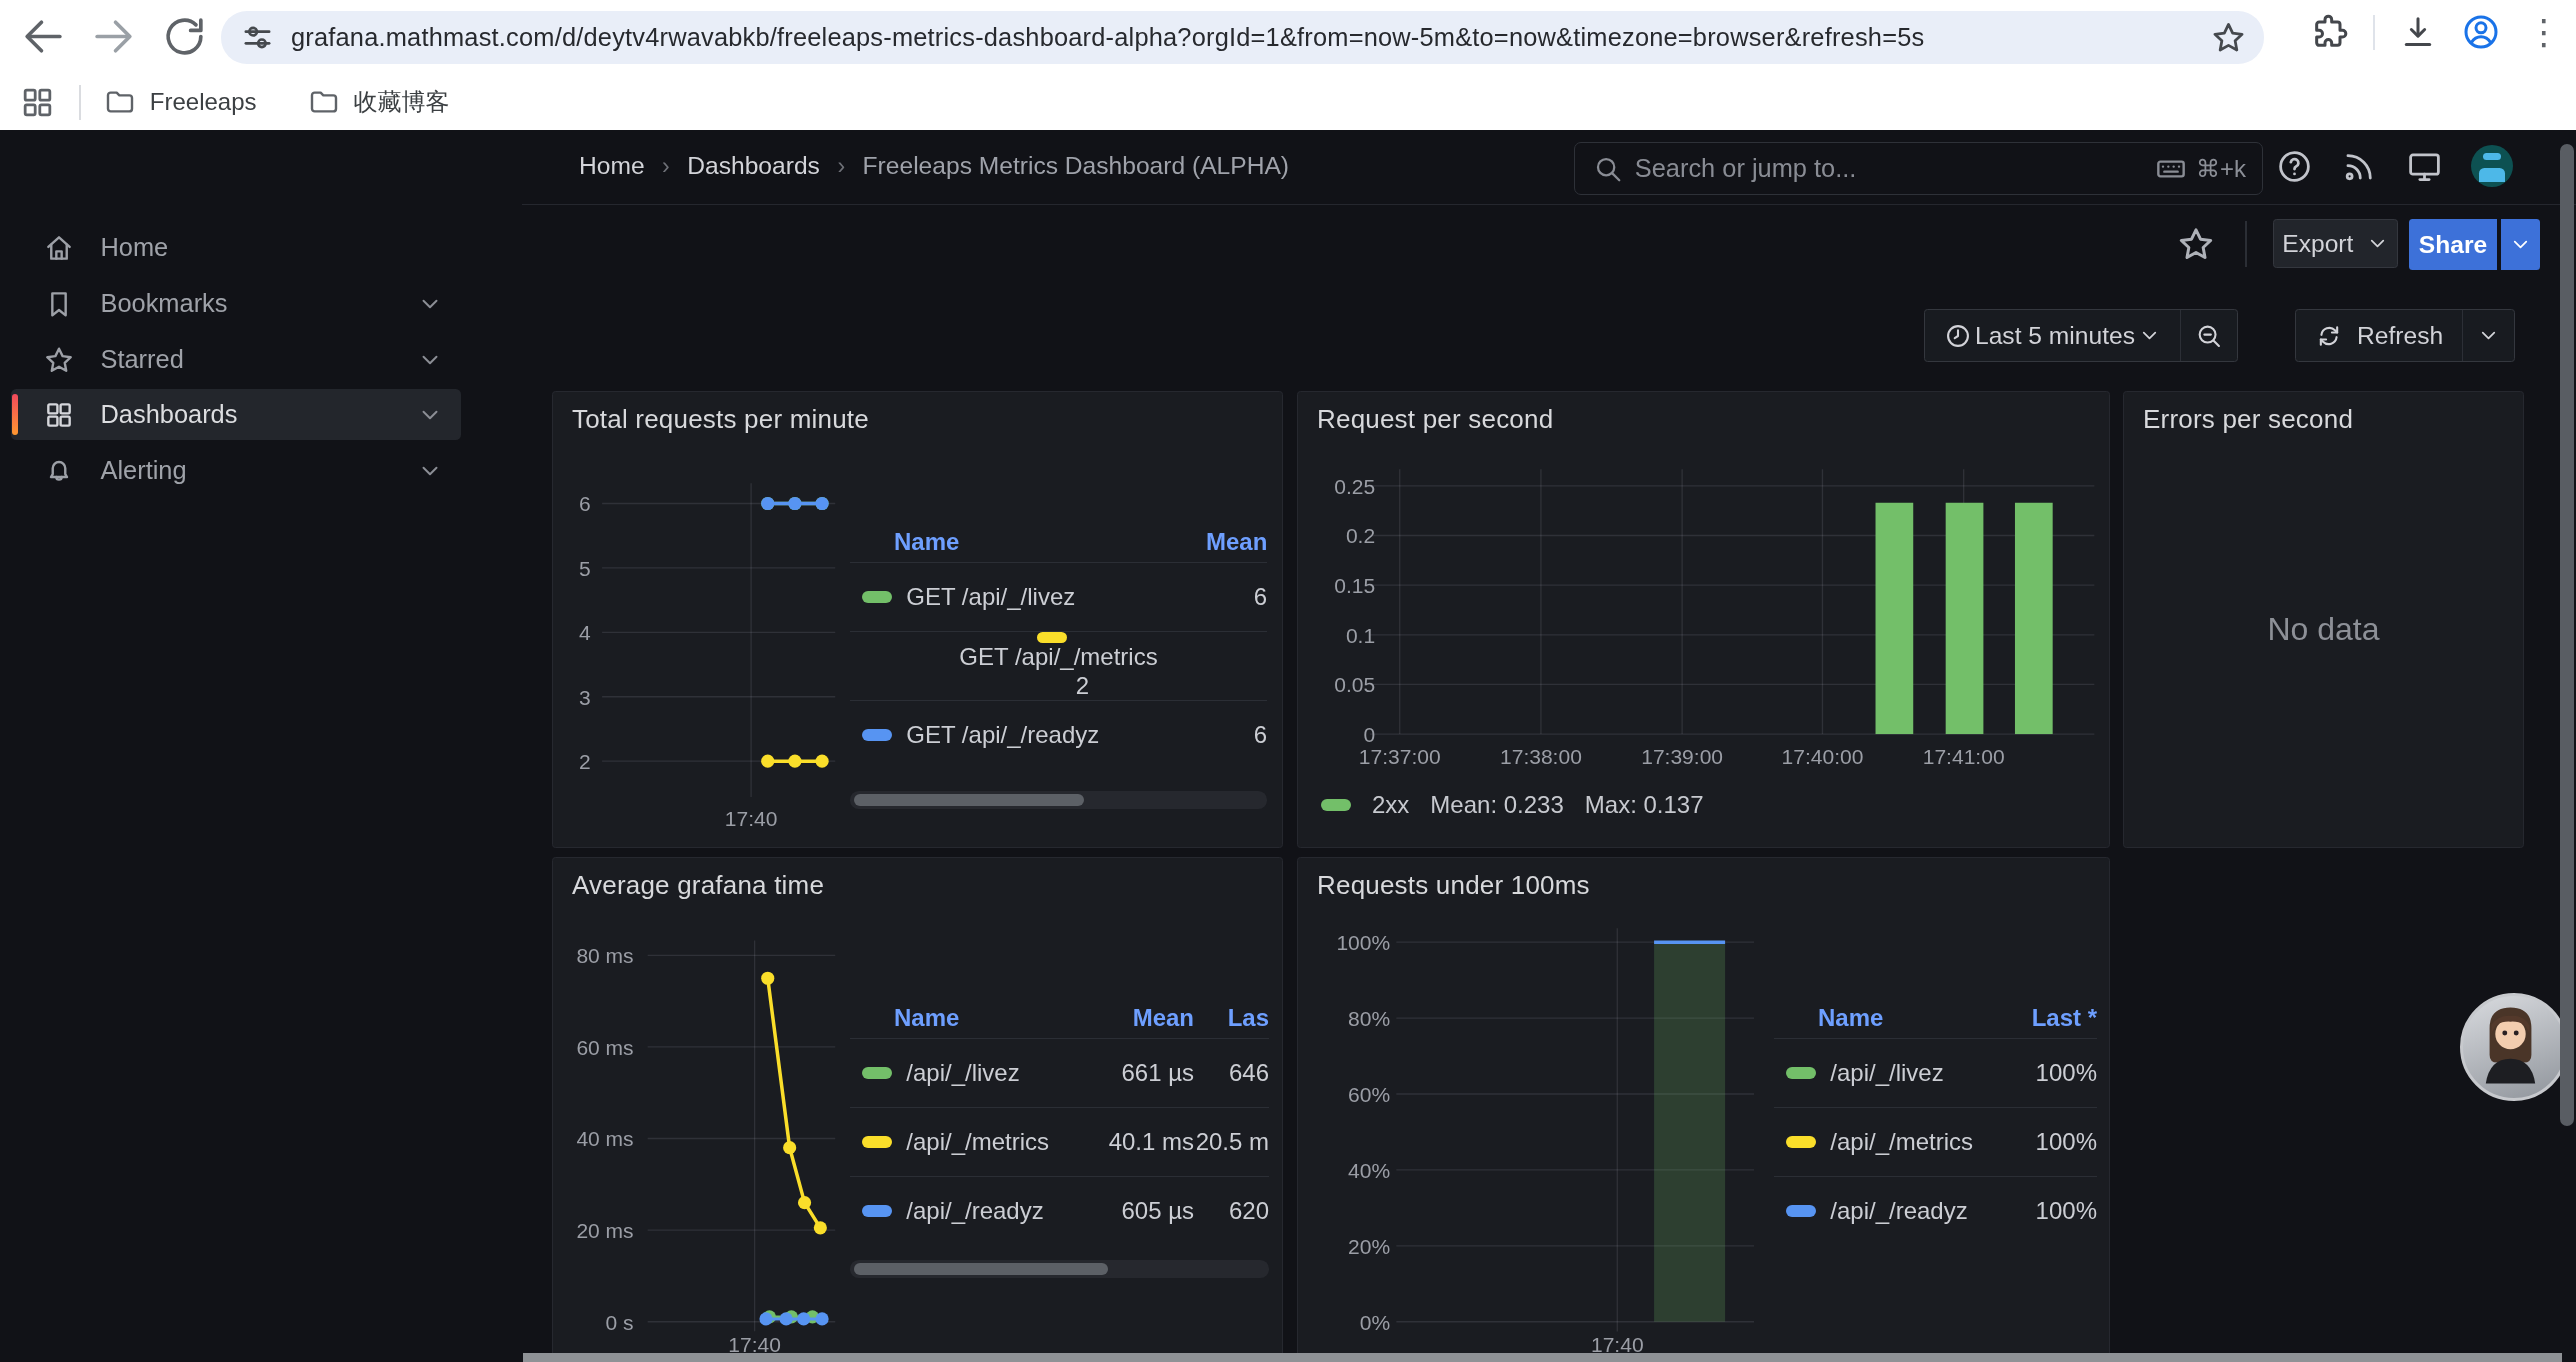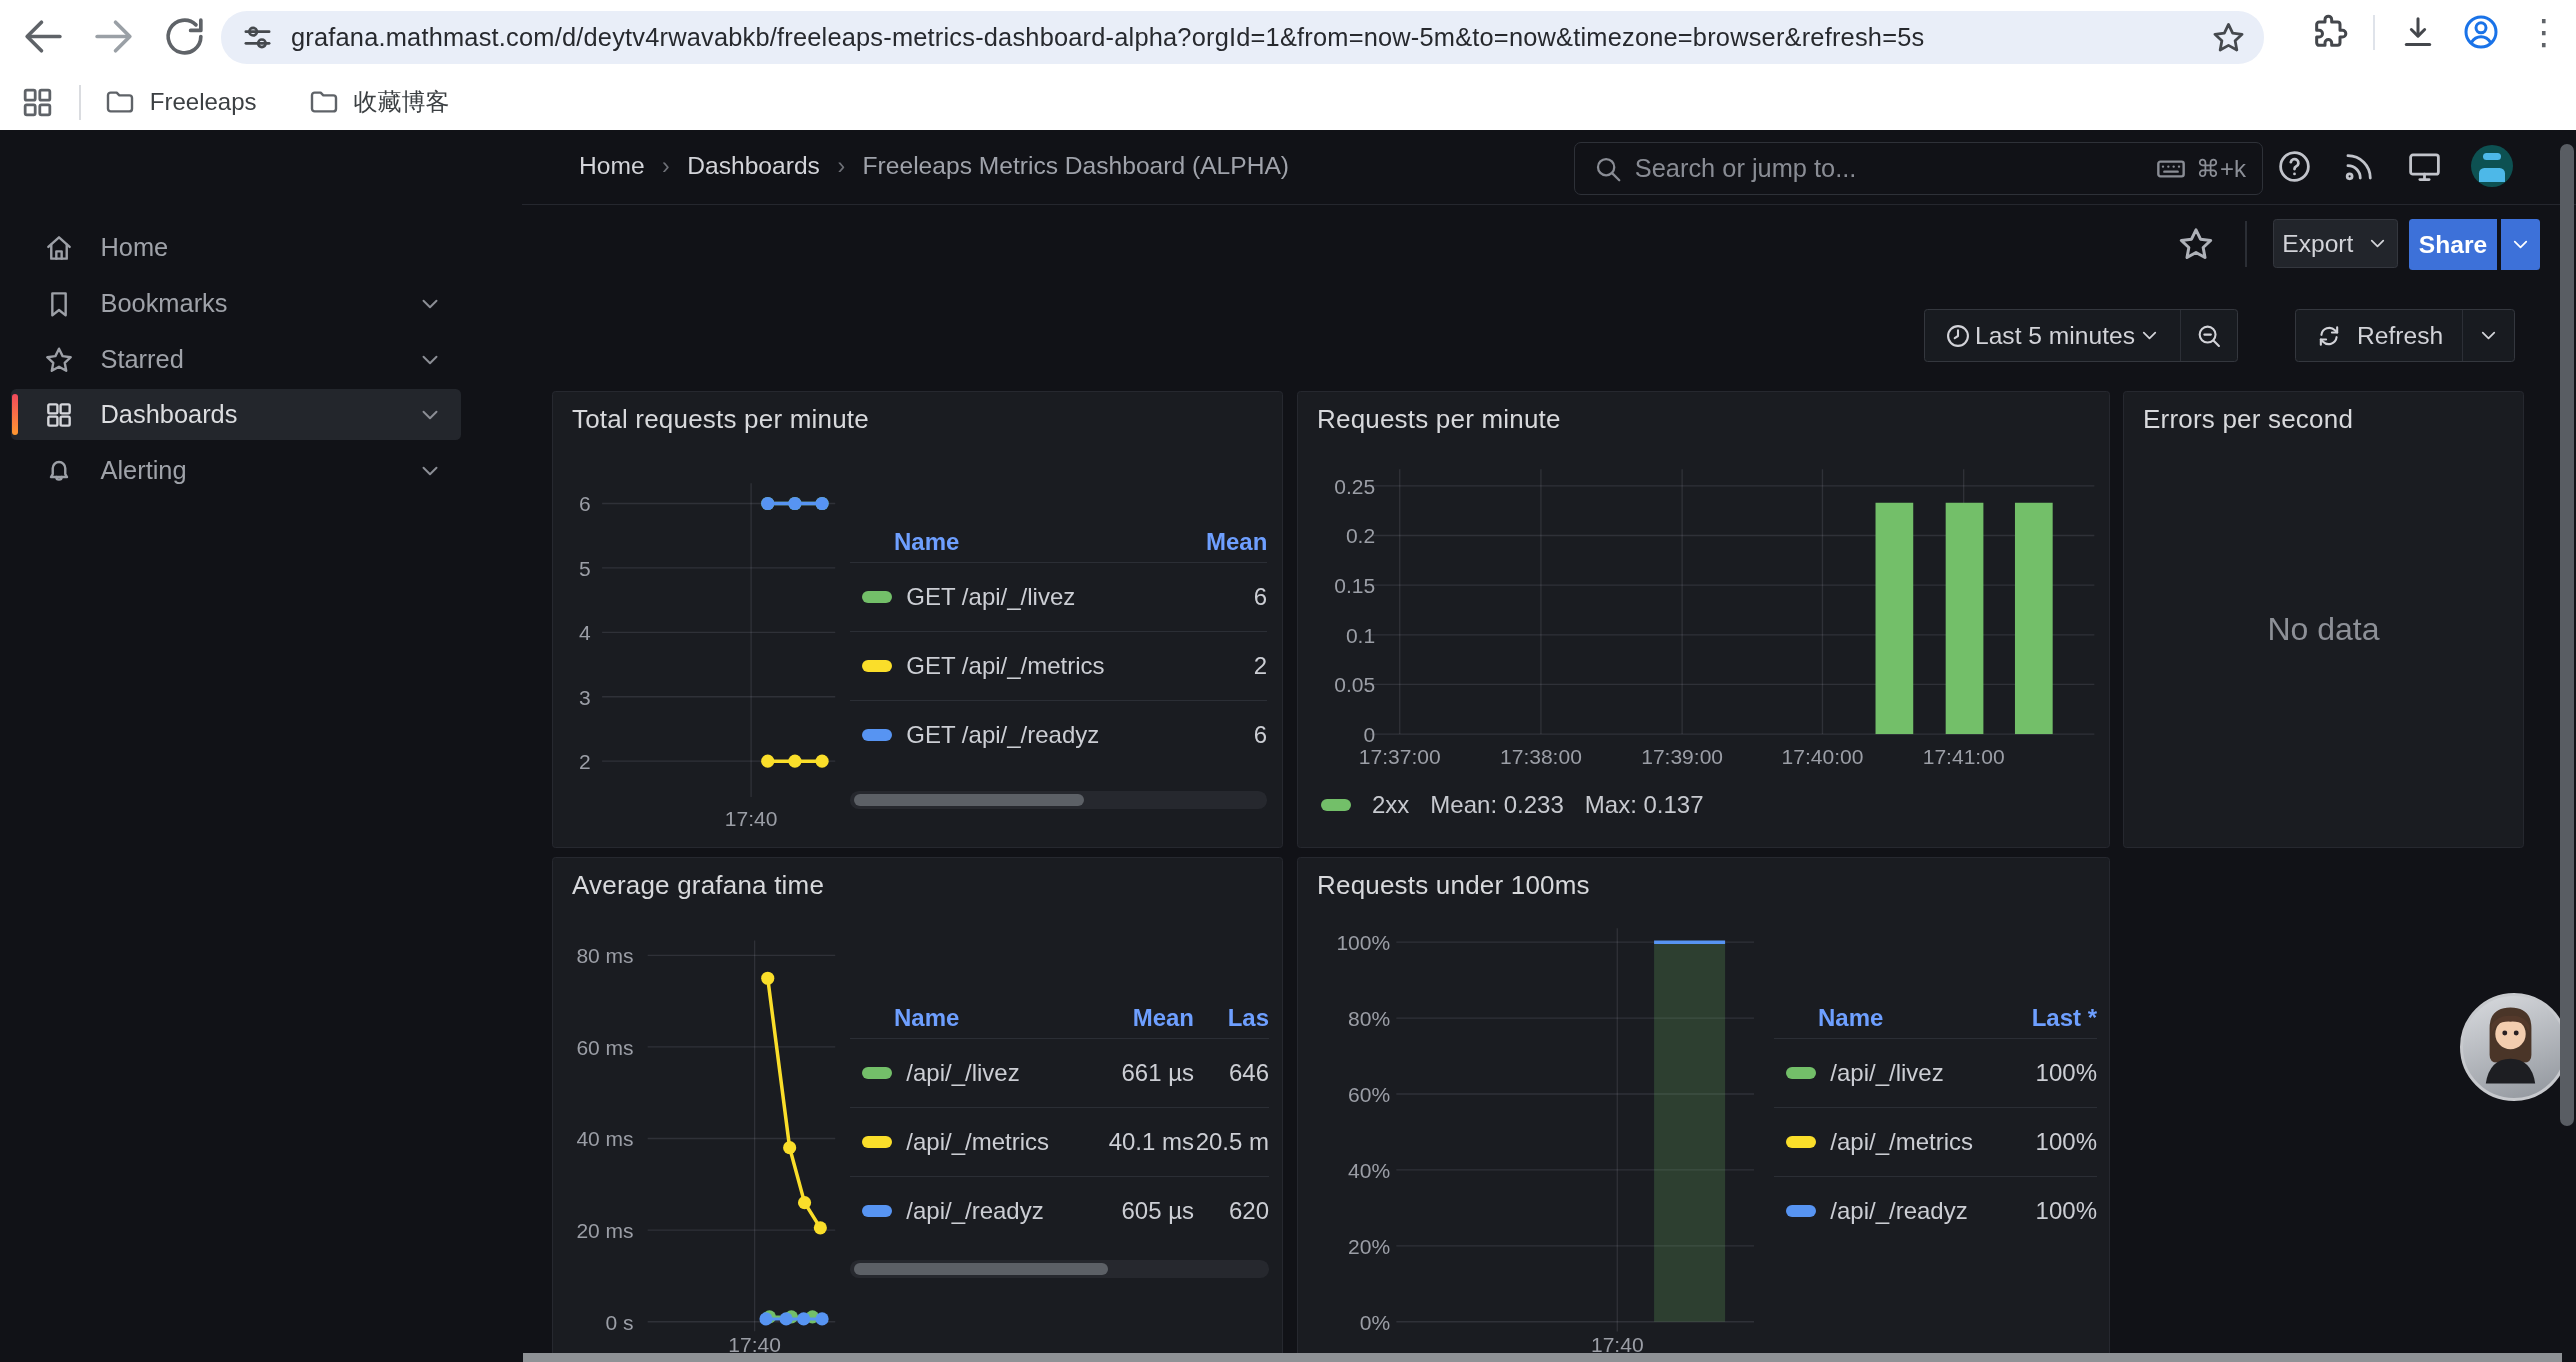--- a/index.html
+++ b/index.html
@@ -452,40 +452,40 @@
           <span style="width:44px;flex:none;"></span>
           <span class="hname">Name</span>
           <span class="lval" style="width:61px;">Mean</span>
         </div>
         <div class="lrow" style="height: 68px;">
           <span style="width:12.3px;flex:none;"></span>
           <span class="pill" style="background:#73bf69;"></span>
           <span class="lname">GET /api/_/livez</span>
           <span class="lval" style="width:61px;">6</span>
         </div>
-        <div class="lrow" style="height: 68px;">
+        <div class="lrow" style="height: 68px; flex-direction: column;">
           <span style="width:12.3px;flex:none;"></span>
           <span class="pill" style="background:#fade2a;"></span>
           <span class="lname">GET /api/_/metrics</span>
           <span class="lval" style="width:61px;">2</span>
         </div>
         <div class="lrow" style="height: 68px;">
           <span style="width:12.3px;flex:none;"></span>
           <span class="pill" style="background:#5794f2;"></span>
           <span class="lname">GET /api/_/readyz</span>
           <span class="lval" style="width:61px;">6</span>
         </div>
       </div>
     <div class="scrollx" style="left:297px;top:399px;width:417px;">
         <i style="width:230px;"></i>
       </div>
   </section>
 
   <section class="panel" id="p2">
-    <h2>Requests per minute</h2>
+    <h2>Request per second</h2>
     <svg class="chart" id="c2" width="813" height="457" viewBox="0 0 927 521">
         <line x1="82" y1="107" x2="908" y2="107" class="grid"></line>
         <text x="88" y="116" class="axis-lbl" text-anchor="end">0.25</text>
         <line x1="82" y1="163.6" x2="908" y2="163.6" class="grid"></line>
         <text x="88" y="172.6" class="axis-lbl" text-anchor="end">0.2</text>
         <line x1="82" y1="220.2" x2="908" y2="220.2" class="grid"></line>
         <text x="88" y="229.2" class="axis-lbl" text-anchor="end">0.15</text>
         <line x1="82" y1="276.8" x2="908" y2="276.8" class="grid"></line>
         <text x="88" y="285.8" class="axis-lbl" text-anchor="end">0.1</text>
         <line x1="82" y1="333.4" x2="908" y2="333.4" class="grid"></line>

